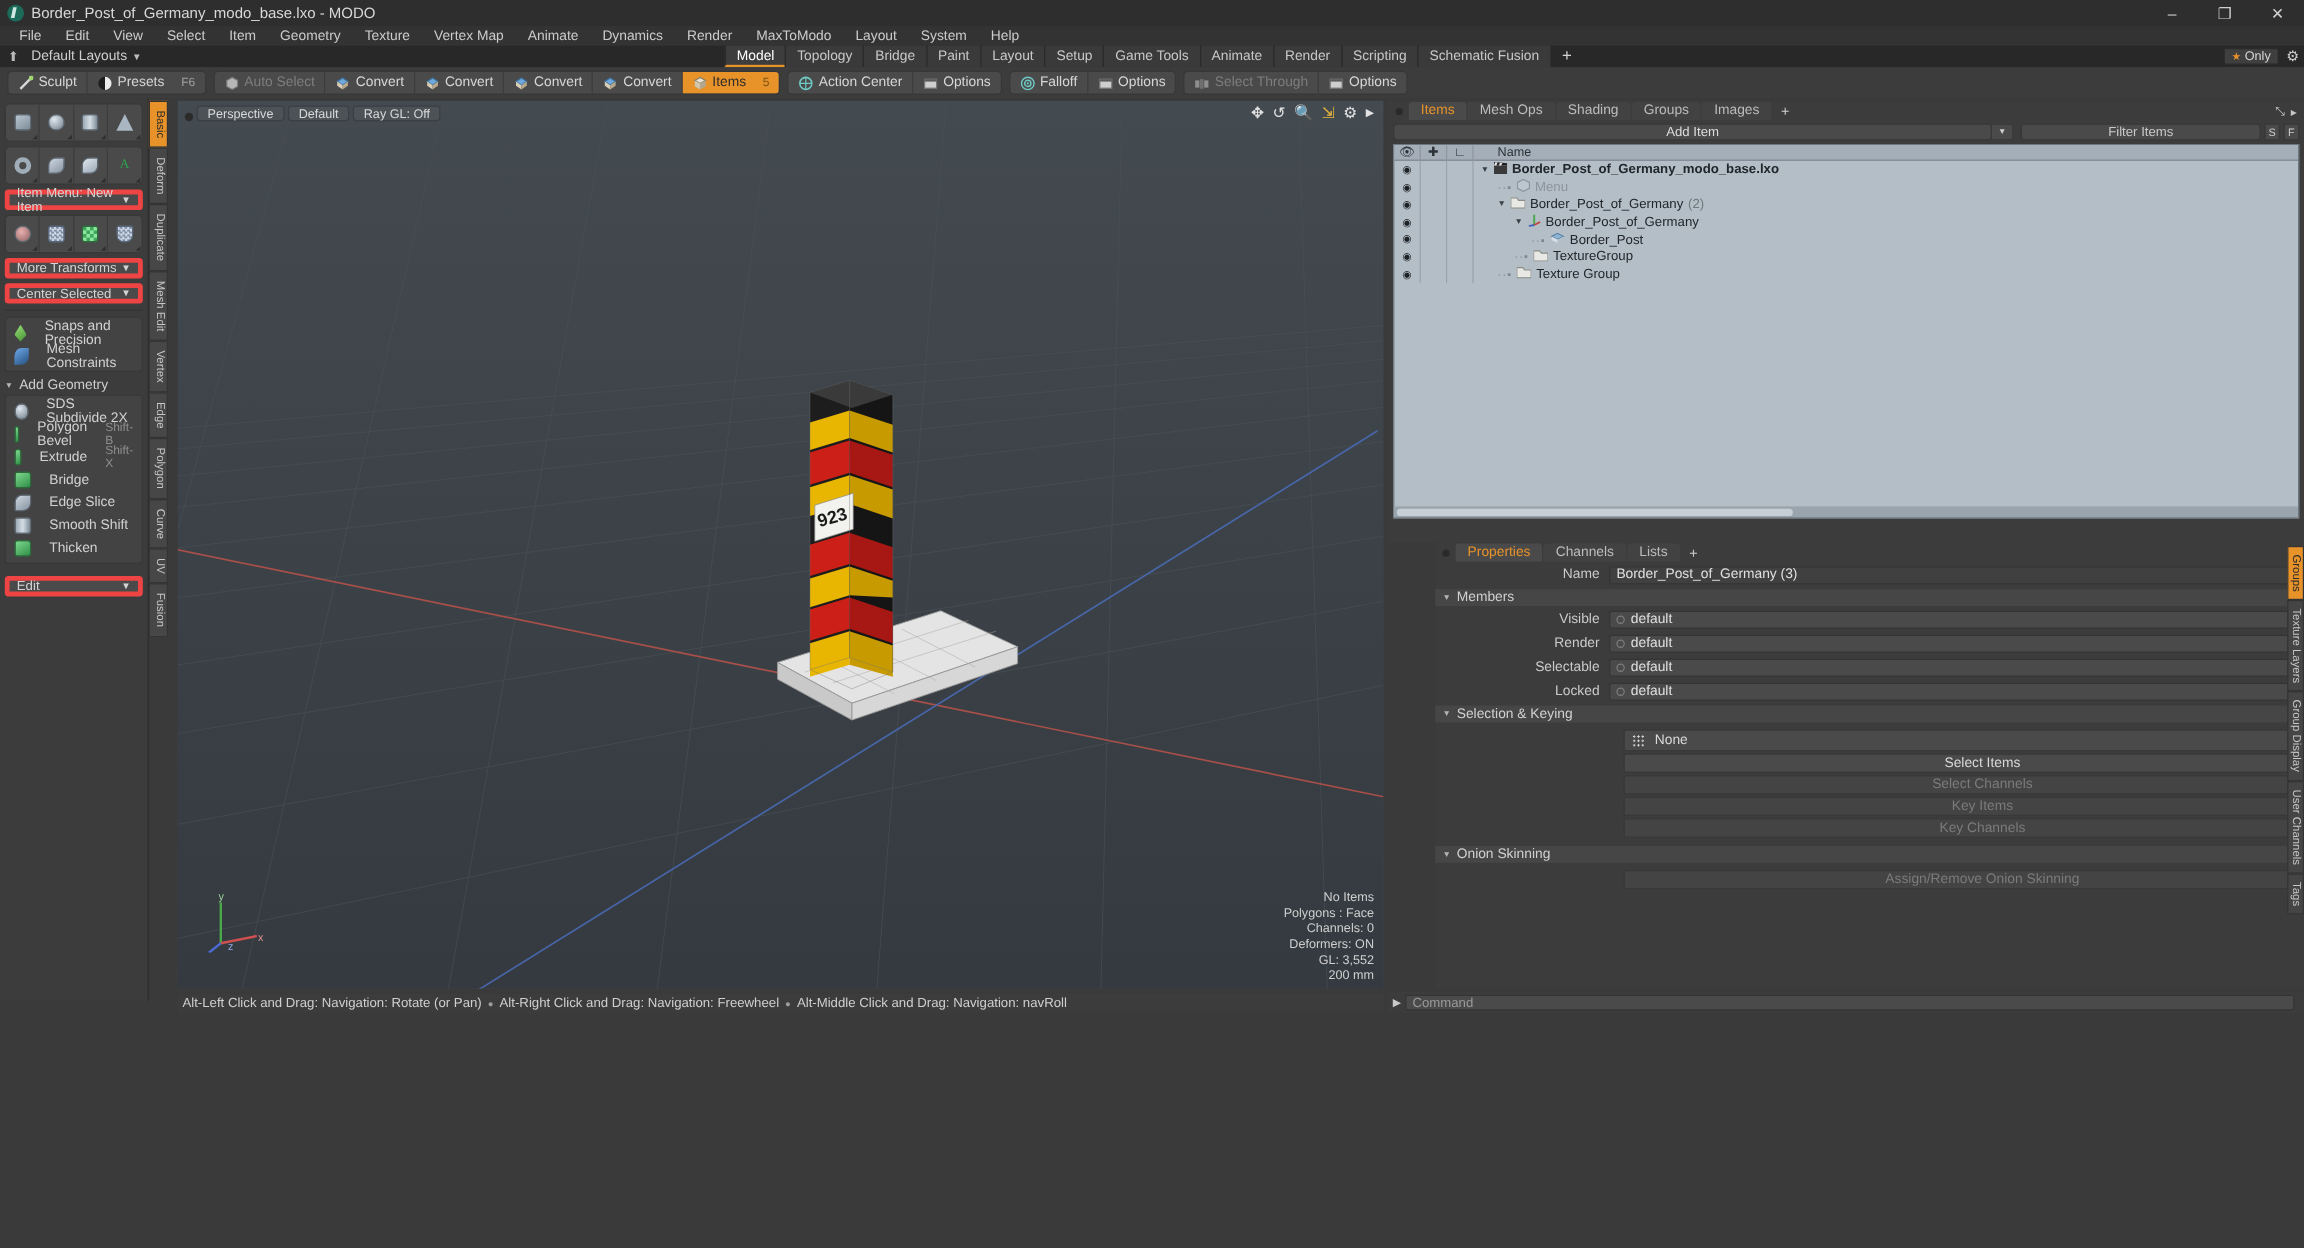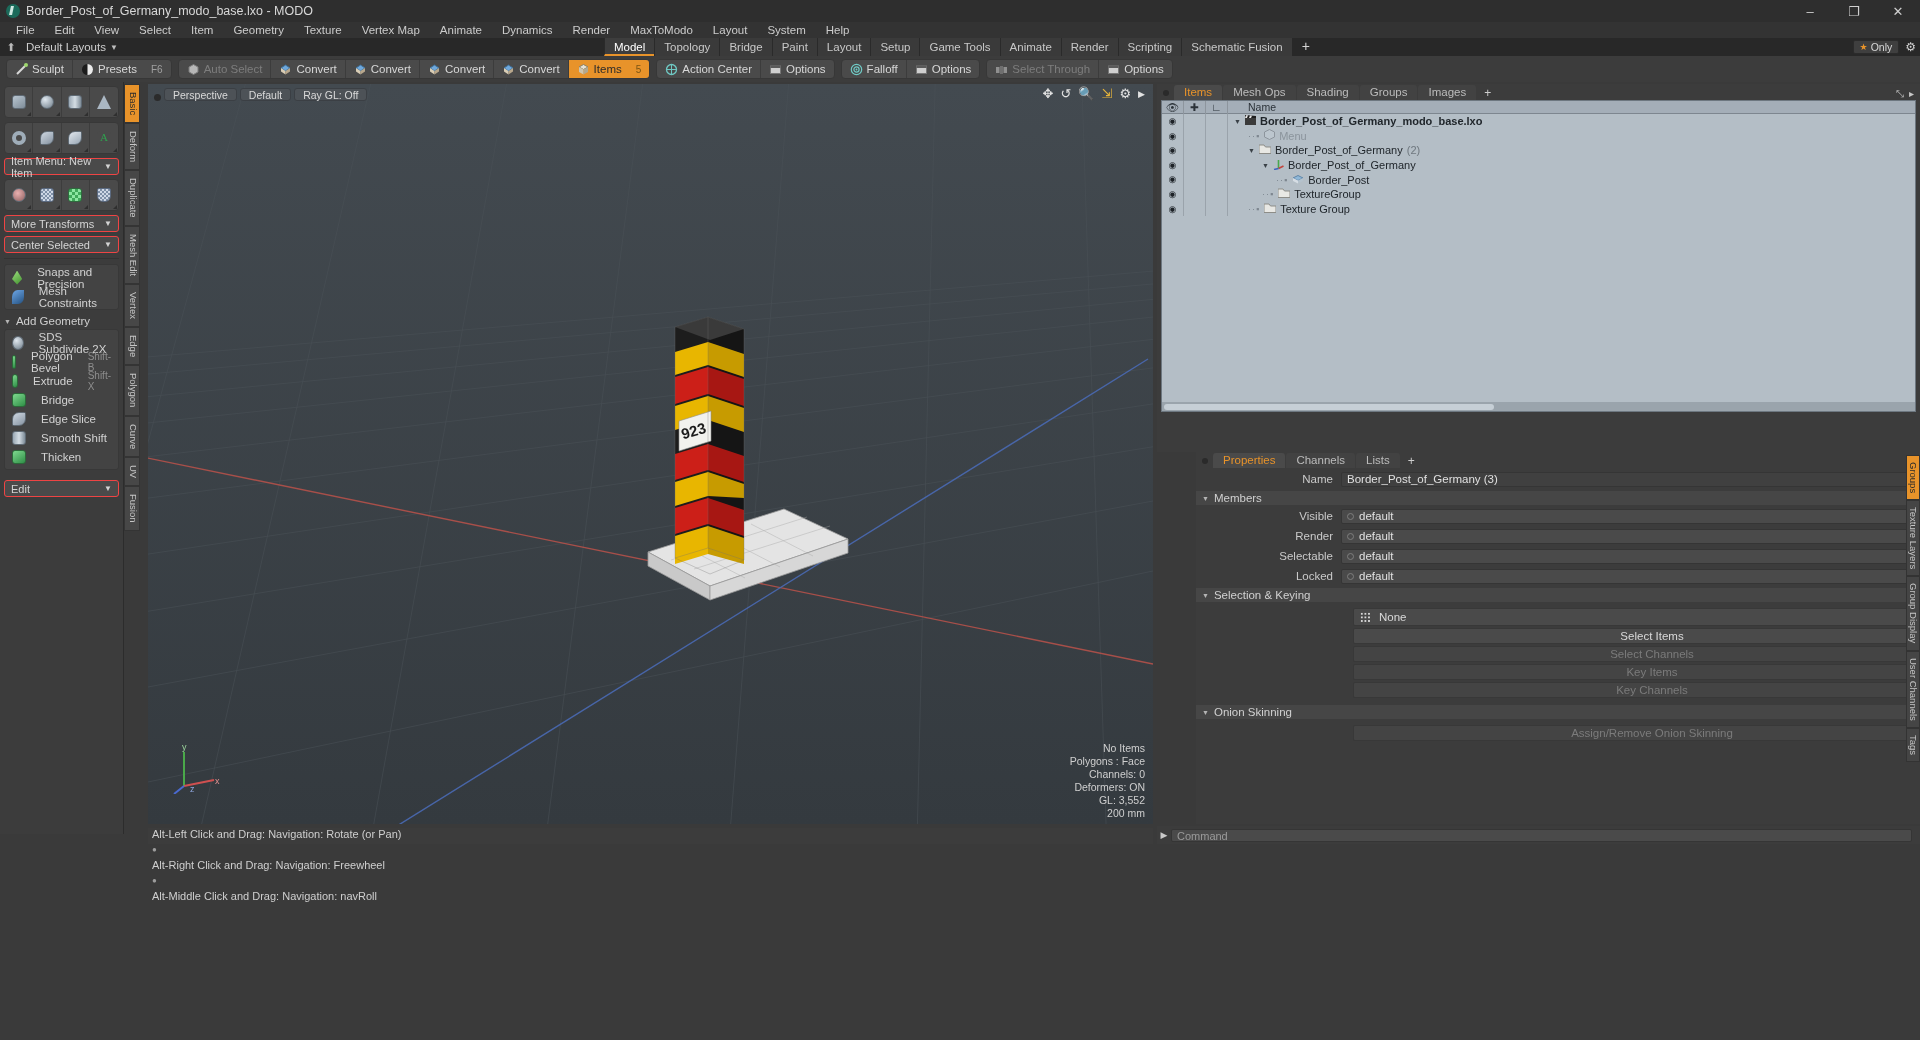--- a/index.html
+++ b/index.html
@@ -58,21 +58,21 @@
   
   .leftpanel{ position:absolute; left:0; top:82px; width:124px; height:752px;
     background:#3c3c3c; border-right:1px solid #2c2c2c; }
   .lp-grid{ display:flex; margin:4px; background:#4a4a4a; border:1px solid #383838;
     border-radius:4px; overflow:hidden; }
   .lp-cell{ width:29px; height:30px; display:flex; align-items:center; justify-content:center;
     border-right:1px solid #3d3d3d; position:relative; }
   .lp-cell:last-child{ border-right:none; }
   .lp-cell:after{ content:""; position:absolute; right:1px; bottom:1px;
     border-left:4px solid transparent; border-bottom:4px solid #2f2f2f; }
-  .drop{ margin:4px; height:17px; background:#4a4a4a; border:1px solid #ef4444; border-radius:3px;
+  .drop{ margin:4px; height:17px; background:#4a4a4a; border:4px solid #ef4444; border-radius:3px;
     display:flex; align-items:center; padding:0 6px; font-size:11px; color:#d4d4d4; }
   .drop .dc{ margin-left:auto; font-size:8px; }
   .lp-row{ margin:2px 4px; height:17px; display:flex; align-items:center; gap:15px;
     font-size:11.5px; color:#d2d2d2; padding-left:3px; }
   .lp-row .sc{ margin-left:auto; font-size:10px; color:#8e8e8e; padding-right:3px; }
   .lp-sec{ margin:5px 4px 2px 4px; font-size:11.5px; color:#cfcfcf; display:flex;
     align-items:center; gap:5px; }
   .lp-sec .tri{ font-size:7px; color:#b4b4b4; }
   .lp-box{ margin:2px 4px; background:#434343; border:1px solid #383838; border-radius:3px;
     padding:2px 0; }
@@ -103,22 +103,22 @@
   .vp-dot{ width:7px;height:7px;border-radius:50%;background:#2b2b2b; margin-left:6px; }
   .vp-tag{ height:13px; padding:0 8px; background:#4d5257; border:1px solid #3b3f44;
     border-radius:3px; font-size:10.5px; line-height:12px; color:#d9d9d9; }
   .vp-icons{ margin-left:auto; display:flex; align-items:center; gap:7px; padding-right:8px; color:#e2e2e2; }
   .vp-stats{ position:absolute; right:8px; bottom:4px; text-align:right; font-size:10.5px;
     color:#cfcfcf; line-height:13px; }
   .vp-axes{ position:absolute; left:22px; bottom:30px; width:52px; height:52px; }
 
   
   .statusbar{ position:absolute; left:148px; top:828px; width:1005px; height:16px;
-    background:#3c3c3c; display:flex; font-size:11px; color:#cfcfcf;
-    padding-left:4px; gap:5px;flex-direction:column; }
+    background:#3c3c3c; display:flex; align-items:center; font-size:11px; color:#cfcfcf;
+    padding-left:4px; gap:5px; }
   .sdot{ color:#9c9c9c; font-size:8px; }
 
   
   .rpanel{ position:absolute; left:1157px; top:84px; width:763px; height:368px; background:#3c3c3c; }
   .tabrow{ height:16px; display:flex; align-items:flex-end; padding-left:4px; gap:1px; }
   .tabrow .tdot{ width:6px;height:6px;border-radius:50%;background:#2a2a2a; margin:0 4px 4px 2px; }
   .tab{ height:15px; padding:0 10px; line-height:15px; font-size:11.5px; color:#bcbcbc;
     background:#424242; border-radius:3px 3px 0 0; }
   .tab.active{ background:#4a4a4a; color:#e8932a; }
   .tab-plus{ padding:0 7px; font-size:12px; color:#cfcfcf; line-height:14px; }
@@ -660,20 +660,27 @@
       <div class="tab">Mesh Ops</div>
       <div class="tab">Shading</div>
       <div class="tab">Groups</div>
       <div class="tab">Images</div>
       <div class="tab-plus">+</div>
       <span class="tr-right">
         <span>⤡</span>
         <span>▸</span>
       </span>
     </div>
+  <div class="additem">
+    <div class="ai-btn">Add Item</div>
+    <div class="ai-caret">▼</div>
+    <div class="ai-filter">Filter Items</div>
+    <div class="ai-sq">S</div>
+    <div class="ai-sq">F</div>
+  </div>
   <div class="treewrap">
     <div class="tree-head">
       <div class="th-col">👁</div>
       <div class="th-col">✚</div>
       <div class="th-col">∟</div>
       <div class="th-name">Name</div>
     </div>
     <div id="treerows">
         <div class="trow">
           <div class="ecell">◉</div>

